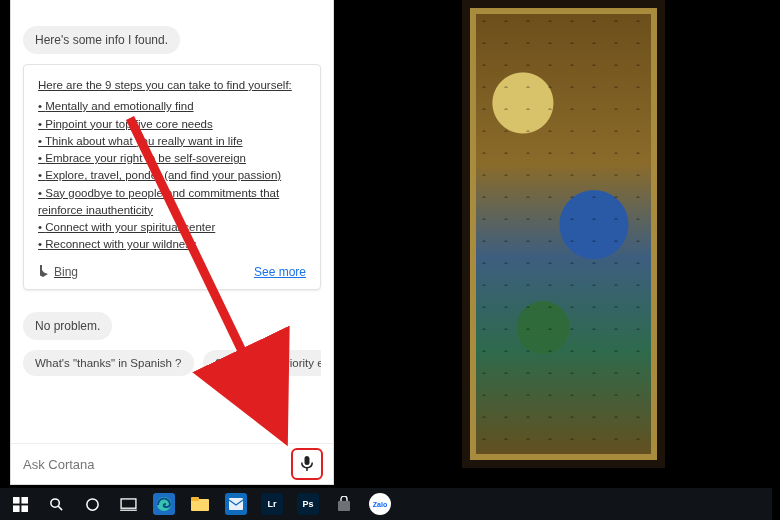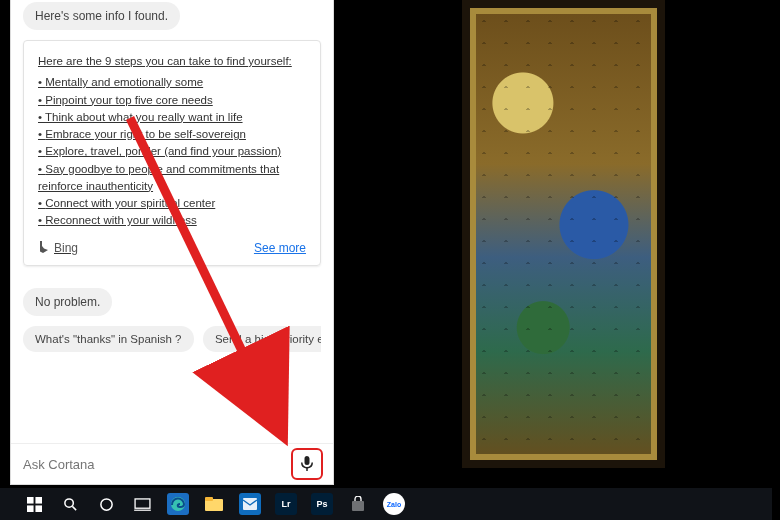--- a/index.html
+++ b/index.html
@@ -37,21 +37,21 @@
       linear-gradient(#6a4c1a,#8a6b2a 35%,#3d5e7f 55%,#2e6a4c 75%,#6a4c1a);
     box-shadow:inset 0 0 0 8px #1c140a,inset 0 0 0 14px #a88b3c;
   }
   
   #cortana{
     position:absolute;left:10px;top:0;width:var(--cortana-w);height:484px;
     background:#fff;border:1px solid #dcdcdc;border-top:none;
     box-shadow:2px 2px 6px rgba(0,0,0,.1);
     display:flex;flex-direction:column;
   }
-  #conv{flex:1;overflow:hidden;padding:2px 12px 0 12px}
+  #conv{flex:1;overflow:hidden;padding:26px 12px 0 12px}
   .bubble{
     display:inline-block;max-width:78%;
     background:var(--bubble);border-radius:16px;
     padding:7px 12px;font-size:12px;color:#444;margin-bottom:10px;
   }
   .bubble.left{float:left;clear:both}
   .bubble.right{float:right;clear:both}
   .card{
     clear:both;border:1px solid var(--card-border);border-radius:4px;
     padding:12px 14px 8px 14px;margin-bottom:22px;
@@ -79,21 +79,21 @@
     display:flex;align-items:center;justify-content:center
   }
   .mic{font-size:15px;color:#222;line-height:1}
   
   #arrow{
     position:absolute;pointer-events:none
   }
   
   #taskbar{
     position:absolute;left:0;right:8px;bottom:0;height:var(--taskbar-h);
-    background:#101318;display:flex;align-items:center;padding:0 16px
+    background:#101318;display:flex;align-items:center;padding:0 2px
   }
   .tbtn{
     width:36px;height:100%;display:flex;align-items:center;justify-content:center;
     font-size:15px;color:#e8e8e8
   }
   .tbtn svg{display:block}
   .app-tile{width:22px;height:22px;border-radius:3px;display:flex;align-items:center;justify-content:center;font-size:9px;font-weight:700;color:#fff}
 </style>
 </head>
 <body>
@@ -102,21 +102,21 @@
   <div id="desktop">
     <div id="photo"></div>
 
     <div id="cortana">
       <div id="conv">
         <div class="bubble left">Here's some info I found.</div>
 
         <div class="card">
           <div>Here are the 9 steps you can take to find yourself:</div>
           <ul id="card-list">
-              <li>Mentally and emotionally some</li>
+              <li>Mentally and emotionally find</li>
               <li>Pinpoint your top five core needs</li>
               <li>Think about what you really want in life</li>
               <li>Embrace your right to be self-sovereign</li>
               <li>Explore, travel, ponder (and find your passion)</li>
               <li>Say goodbye to people and commitments that reinforce inauthenticity</li>
               <li>Connect with your spiritual center</li>
               <li>Reconnect with your wildness</li>
             </ul>
           <div class="card-footer">
             <span class="bing-logo">

